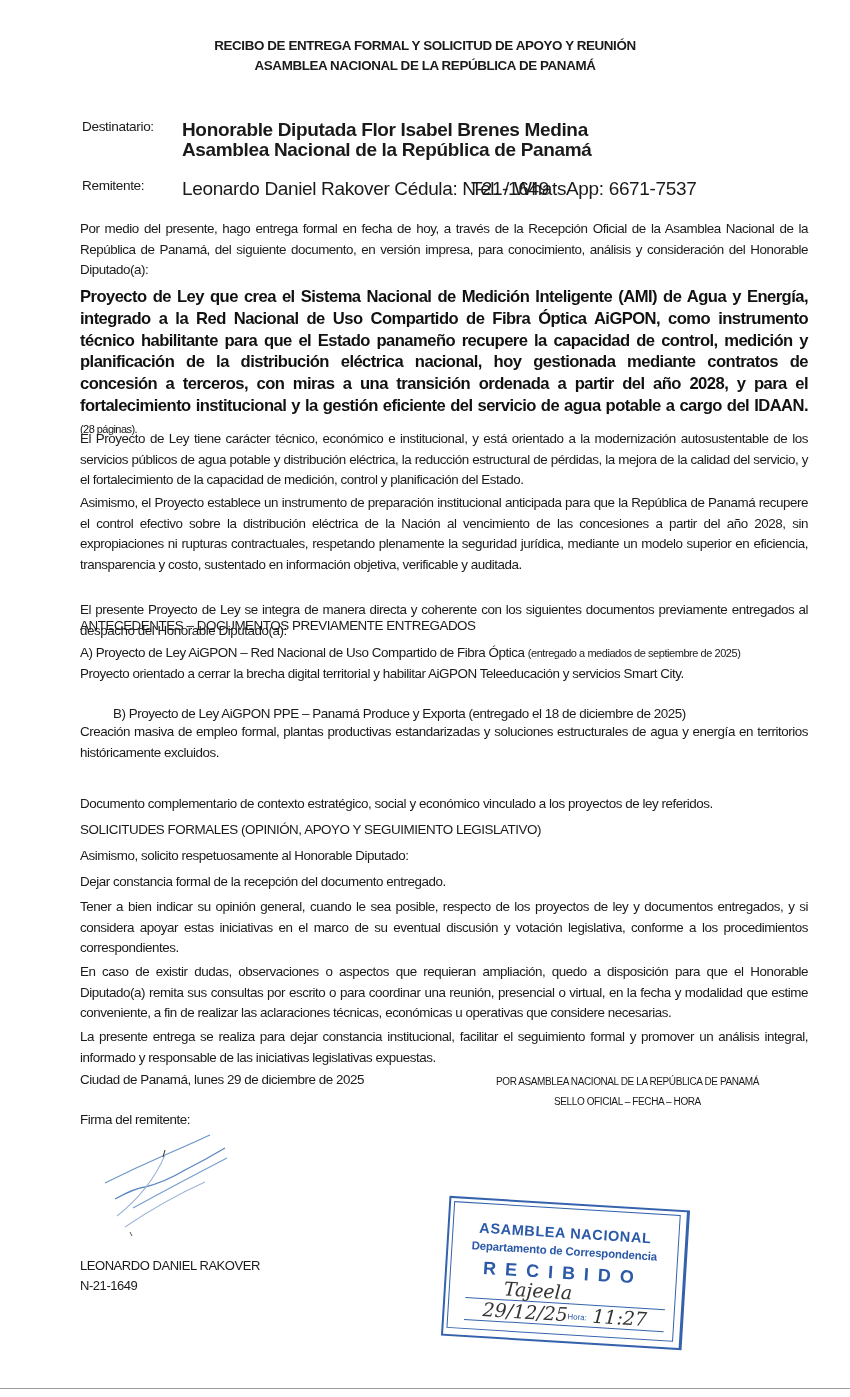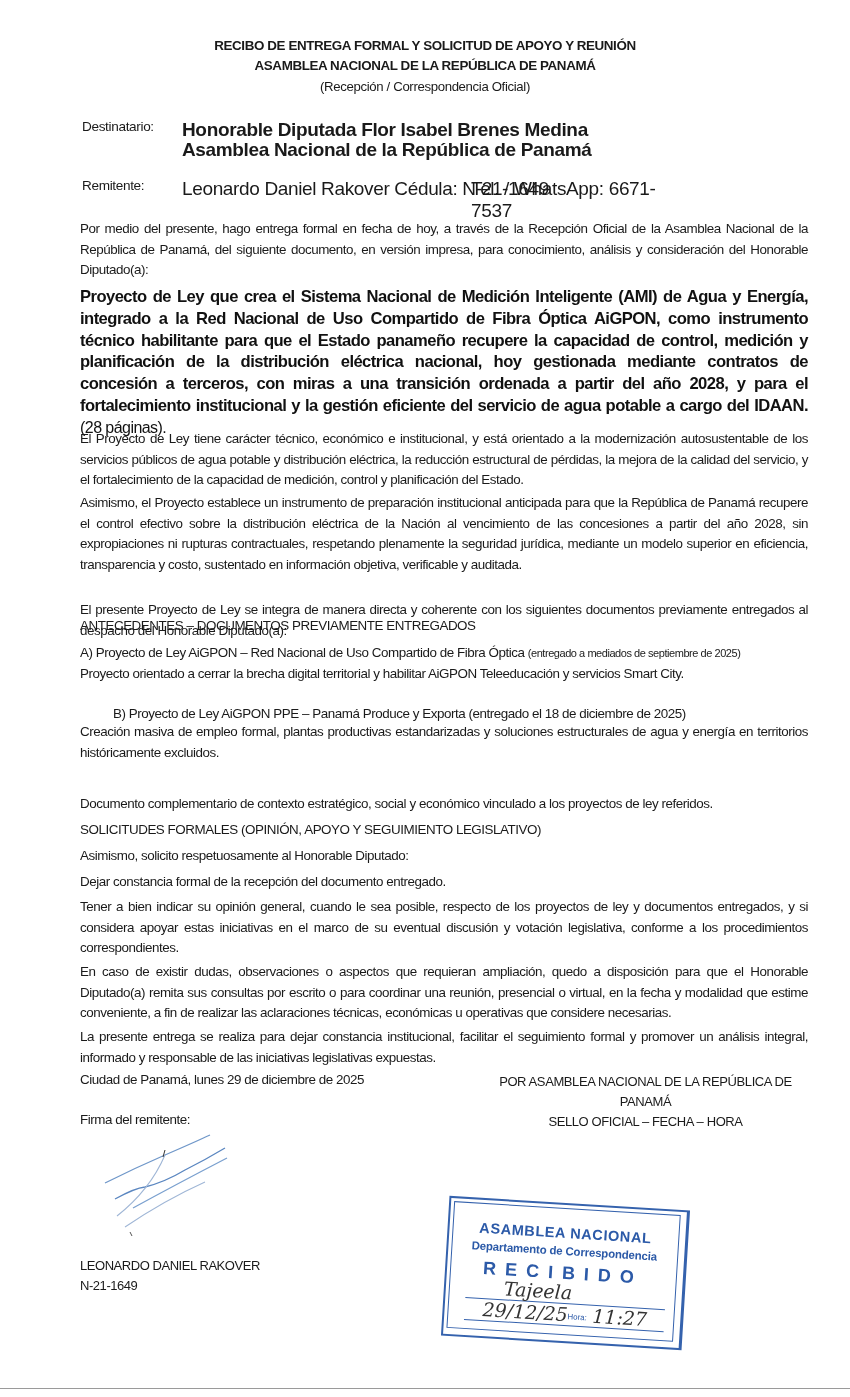--- a/index.html
+++ b/index.html
@@ -1,20 +1,20 @@
 <!DOCTYPE html>
 <html><head>
 <meta charset="utf-8">
 <style>
   html, body { margin: 0; padding: 0; background: #ffffff; }
   body {
     width: 850px; height: 1397px; position: relative; overflow: hidden;
     font-family: "Liberation Sans", sans-serif; color: #1a1a1a;
   }
-  .page { position: absolute; left: 0; top: 0; width: 684px; height: 1397px; }
+  .page { position: absolute; left: 0; top: 0; width: 684px; height: 1397px; padding-left: 20px; }
   .title {
     position: absolute; left: 0; width: 850px; text-align: center;
     font-weight: bold; font-size: 13.4px; letter-spacing: -0.4px;
   }
   .subtitle {
     position: absolute; left: 0; width: 850px; text-align: center;
     font-size: 13.2px; letter-spacing: -0.35px;
   }
   .label { position: absolute; left: 82px; font-size: 13.6px; letter-spacing: -0.35px; }
   .val { position: absolute; left: 182px; font-size: 19px; letter-spacing: -0.35px; }
@@ -23,26 +23,26 @@
     position: absolute; left: 80px; width: 728px;
     font-size: 13.4px; line-height: 20.5px; text-align: justify;
     letter-spacing: -0.45px;
   }
   .para-last { text-align-last: left; }
   .bigbold {
     position: absolute; left: 80px; width: 728px;
     font-weight: bold; font-size: 16.6px; line-height: 21.8px;
     text-align: justify; letter-spacing: -0.55px; color: #111;
   }
-  .bigbold .small { font-weight: normal; font-size: 16px; }
+  .bigbold .small { font-weight: normal; font-size: 11px; }
   .line { position: absolute; left: 80px; font-size: 13.4px; letter-spacing: -0.45px; white-space: nowrap; }
   .line .small { font-size: 11px; }
   .right-block {
-    position: absolute; left: 473px; width: 345px; text-align: center;
-    font-size: 13px; line-height: 20px; letter-spacing: -0.4px;
+    position: absolute; left: 455px; width: 345px; text-align: center;
+    font-size: 10px; line-height: 20px; letter-spacing: -0.4px;
   }
   .stamp {
     position: absolute; left: 445px; top: 1203px; width: 240px; height: 140px;
     transform: rotate(3.5deg); transform-origin: center;
     color: #2c5aa8;
   }
   .stamp-frame-outer {
     position: absolute; left: 0; top: 0; width: 236px; height: 136px;
     border: 2px solid #3562ad; border-right-width: 3px;
   }
@@ -61,21 +61,20 @@
   .sig { position: absolute; left: 95px; top: 1130px; width: 160px; height: 120px; }
   .footer-line { position: absolute; left: 0; top: 1388px; width: 850px; height: 1px; background: #9a9a9a; }
 </style>
 </head>
 <body>
 
 <div class="page">
 
   <div class="title" style="top:38px;">RECIBO DE ENTREGA FORMAL Y SOLICITUD DE APOYO Y REUNIÓN</div>
   <div class="title" style="top:58px;">ASAMBLEA NACIONAL DE LA REPÚBLICA DE PANAMÁ</div>
-  <div class="subtitle" style="top:79px;">(Recepción / Correspondencia Oficial)</div>
 
   <div class="label" style="top:119px;">Destinatario:</div>
   <div class="val bold" style="top:119px;">Honorable Diputada Flor Isabel Brenes Medina</div>
   <div class="val bold" style="top:139px;">Asamblea Nacional de la República de Panamá</div>
 
   <div class="label" style="top:178px;">Remitente:</div>
   <div class="val" style="top:178px;">Leonardo Daniel Rakover Cédula: N-21-1649</div>
   <div class="val" style="top:178px; left:471px;">Tel. / WhatsApp: 6671-7537</div>
 
   <div class="para" style="top:219px;">Por medio del presente, hago entrega formal en fecha de hoy, a través de la Recepción Oficial de la Asamblea Nacional de la República de Panamá, del siguiente documento, en versión impresa, para conocimiento, análisis y consideración del Honorable Diputado(a):</div>

